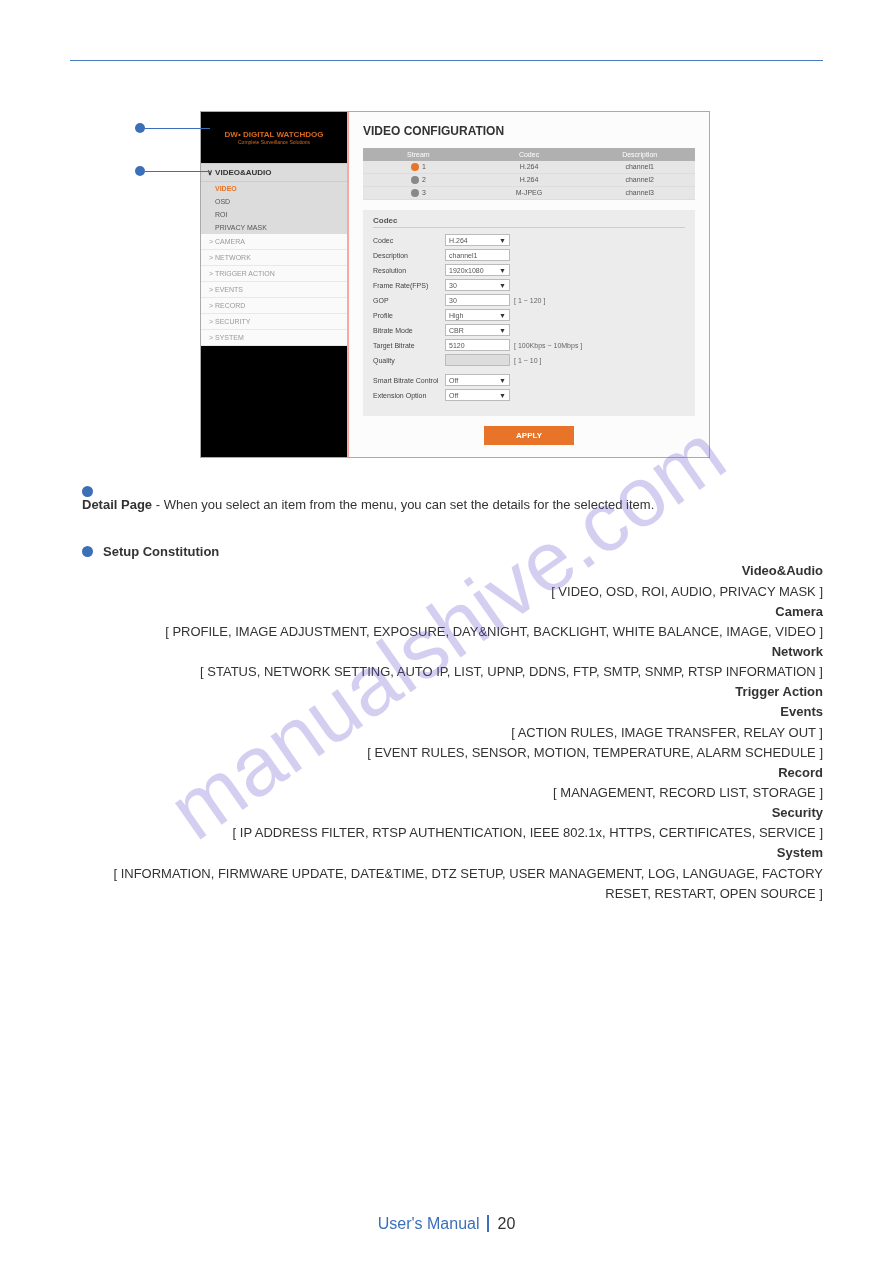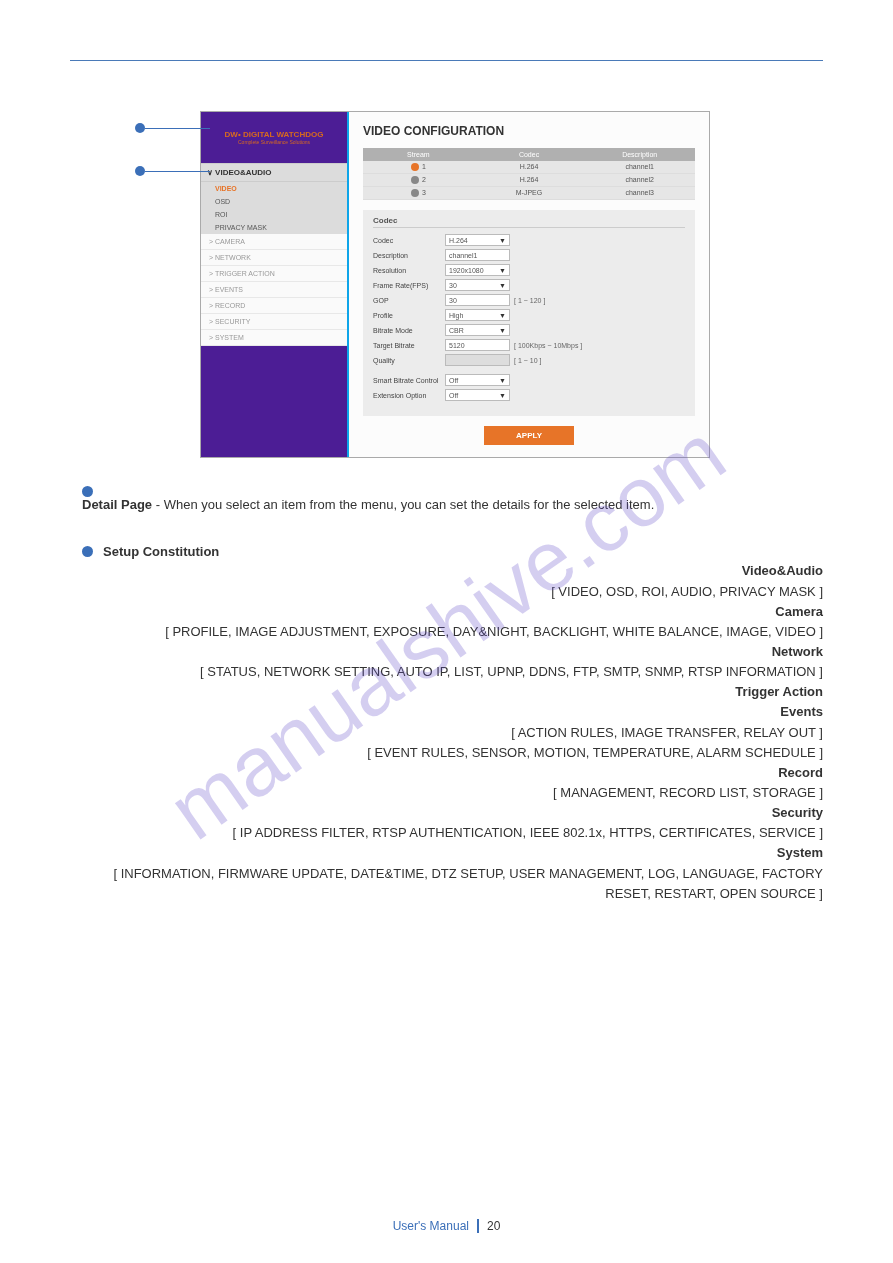--- a/index.html
+++ b/index.html
@@ -9,21 +9,21 @@
   
   .top-rule { border-top: 1px solid #4a7ab8; margin-bottom: 50px; }
   
   .screenshot-area { position: relative; margin-left: 30px; }
   
   .callout-dot { width: 10px; height: 10px; border-radius: 50%; background: #3b6fb8; position: absolute; }
   .callout-line { position: absolute; height: 1px; background: #3b6fb8; }
   
   .screenshot { border: 1px solid #aaa; width: 510px; margin-left: 100px; display: flex; background: #fcfcfc; font-size: 7px; color: #555; }
   
-  .sidebar { width: 148px; border-right: 2px solid #0ea5e9; background: #4c1d95; }
+  .sidebar { width: 148px; border-right: 2px solid #fca5a5; background: #000000; }
   .logo-box { height: 52px; border-bottom: 1px solid #ccc; display:flex; align-items:center; justify-content:center; flex-direction:column; }
   .logo-main { font-size: 8px; color: #d86a1e; font-weight:bold; }
   .logo-sub { font-size: 5px; color: #d86a1e; }
   
   .menu-active { background: #dcdcdc; padding: 4px 6px; font-size: 8px; font-weight: bold; color: #333; border-bottom:1px solid #ccc; }
   .submenu { background: #dcdcdc; }
   .submenu-item { padding: 3px 14px; font-size: 7px; color: #555; }
   .submenu-item.sel { color: #e77428; font-weight:bold; }
   .menu-item { padding: 4px 8px; font-size: 7px; color: #999; border-bottom: 1px solid #e8e8e8; background:#fafafa; }
   
@@ -44,21 +44,21 @@
   .fld-label { width: 72px; color:#444; }
   .fld-input { width: 65px; background:#fff; border:1px solid #bbb; padding:1px 3px; font-size:7px; height:12px; display:flex; align-items:center; justify-content:space-between; }
   .fld-suffix { margin-left:4px; color:#666; font-size:7px; }
   .dd-arrow { font-size:7px; color:#333; }
   
   .apply-btn { display:block; width:90px; margin:10px auto 0; background:#e77428; color:#fff; text-align:center; padding:5px 0; font-size:8px; font-weight:bold; }
   
   .desc-item { display:flex; align-items:flex-start; margin-top: 32px; margin-left: 12px; font-size: 13px; color: #333; }
   .desc-dot { width: 11px; height: 11px; border-radius:50%; background:#3b6fb8; margin-right: 10px; flex-shrink:0; margin-top:2px; }
   
-  .page-footer { position: absolute; bottom: 30px; left: 0; width: 100%; text-align: center; color: #3b6fb8; font-size: 12px; }
+  .page-footer { position: absolute; bottom: 30px; left: 0; width: 100%; text-align: center; color: #3b6fb8; font-size: 16px; }
   .page-footer .divider { border-left: 2px solid #3b6fb8; padding-left: 8px; margin-left: 8px; color:#333; }
 
   .watermark { position:absolute; top:50%; left:50%; transform:translate(-50%,-50%) rotate(-35deg); font-size:84px; color:rgba(100,80,200,0.28); font-weight:400; pointer-events:none; z-index:5; white-space:nowrap; }
 </style>
 </head>
 <body>
 
 <div class="page">
   <div class="top-rule"></div>
 

